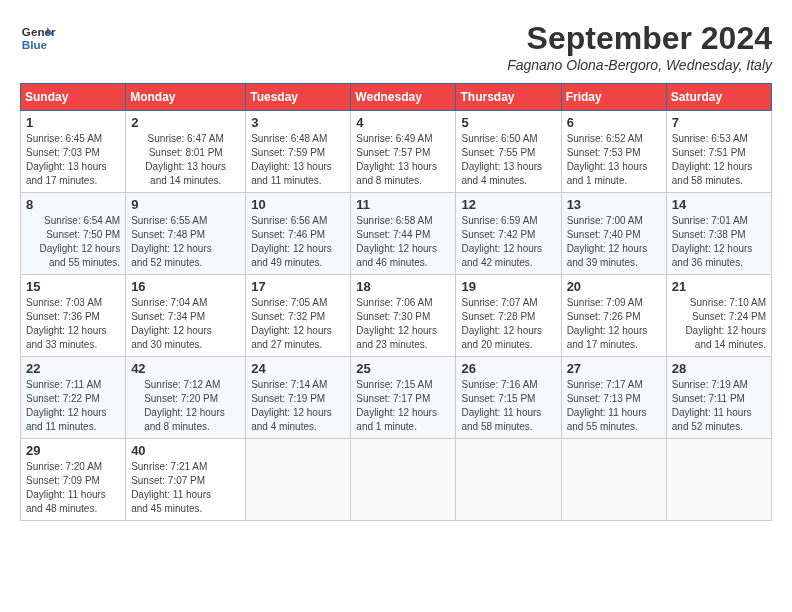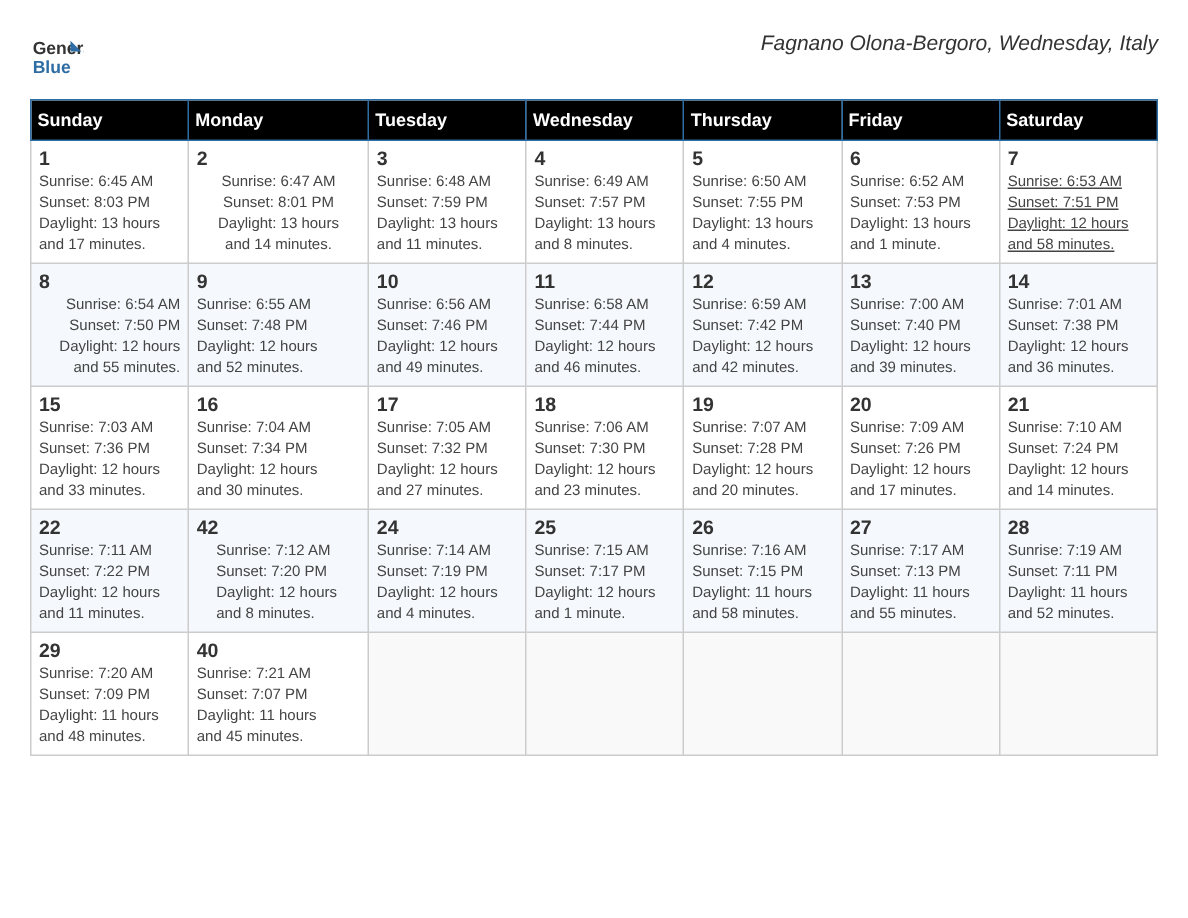--- a/index.html
+++ b/index.html
@@ -37,21 +37,21 @@
       font-size: 14px;
       color: #333;
       font-style: italic;
     }
     table {
       width: 100%;
       border-collapse: collapse;
       font-size: 10.5px;
     }
     th {
-      background-color: #000000;
+      background-color: #ef4444;
       color: #fff;
       padding: 6px 4px;
       text-align: left;
       font-size: 12px;
       font-weight: bold;
       border: 1px solid #2e6da4;
     }
     td {
       border: 1px solid #ccc;
       padding: 4px 5px;
@@ -83,20 +83,21 @@
 
 <div class="header-area">
   <div class="logo">
     <svg class="logo-icon" viewBox="0 0 40 40" width="40" height="40">
       <text x="2" y="18" font-size="13" font-weight="bold" fill="#333" font-family="Arial">General</text>
       <text x="2" y="32" font-size="13" font-weight="bold" fill="#2e6da4" font-family="Arial">Blue</text>
       <polygon points="30,8 38,16 30,16" fill="#2e6da4"></polygon>
     </svg>
   </div>
   <div class="title-area">
+    <div class="month-title">September 2024</div>
     <div class="location">Fagnano Olona-Bergoro, Wednesday, Italy</div>
   </div>
 </div>
 
 <table>
   <thead>
     <tr>
     <th>Sunday</th>
         <th>Monday</th>
         <th>Tuesday</th>
@@ -104,21 +105,21 @@
         <th>Thursday</th>
         <th>Friday</th>
         <th>Saturday</th>
       </tr>
   </thead>
   <tbody id="calendar-body">
   <tr>
         <td>
           <span class="day-num">1</span>
           <div class="day-info" style="white-space: pre-line;">Sunrise: 6:45 AM
-Sunset: 8:03 PM
+Sunset: 7:03 PM
 Daylight: 13 hours
 and 17 minutes.</div>
         </td>
         <td>
           <span class="day-num">2</span>
           <div class="day-info" style="white-space: pre-line; text-align: center;">Sunrise: 6:47 AM
 Sunset: 8:01 PM
 Daylight: 13 hours
 and 14 minutes.</div>
         </td>
@@ -145,21 +146,21 @@
         </td>
         <td>
           <span class="day-num">6</span>
           <div class="day-info" style="white-space: pre-line;">Sunrise: 6:52 AM
 Sunset: 7:53 PM
 Daylight: 13 hours
 and 1 minute.</div>
         </td>
         <td>
           <span class="day-num">7</span>
-          <div class="day-info" style="white-space: pre-line; text-decoration: underline;">Sunrise: 6:53 AM
+          <div class="day-info" style="white-space: pre-line;">Sunrise: 6:53 AM
 Sunset: 7:51 PM
 Daylight: 12 hours
 and 58 minutes.</div>
         </td>
       </tr>
       <tr>
         <td>
           <span class="day-num">8</span>
           <div class="day-info" style="white-space: pre-line; text-align: right;">Sunrise: 6:54 AM
 Sunset: 7:50 PM
@@ -247,21 +248,21 @@
         </td>
         <td>
           <span class="day-num">20</span>
           <div class="day-info" style="white-space: pre-line;">Sunrise: 7:09 AM
 Sunset: 7:26 PM
 Daylight: 12 hours
 and 17 minutes.</div>
         </td>
         <td>
           <span class="day-num">21</span>
-          <div class="day-info" style="white-space: pre-line;">Sunrise: 7:10 AM
+          <div class="day-info" style="white-space: pre-line; text-align: right;">Sunrise: 7:10 AM
 Sunset: 7:24 PM
 Daylight: 12 hours
 and 14 minutes.</div>
         </td>
       </tr>
       <tr>
         <td>
           <span class="day-num">22</span>
           <div class="day-info" style="white-space: pre-line;">Sunrise: 7:11 AM
 Sunset: 7:22 PM

